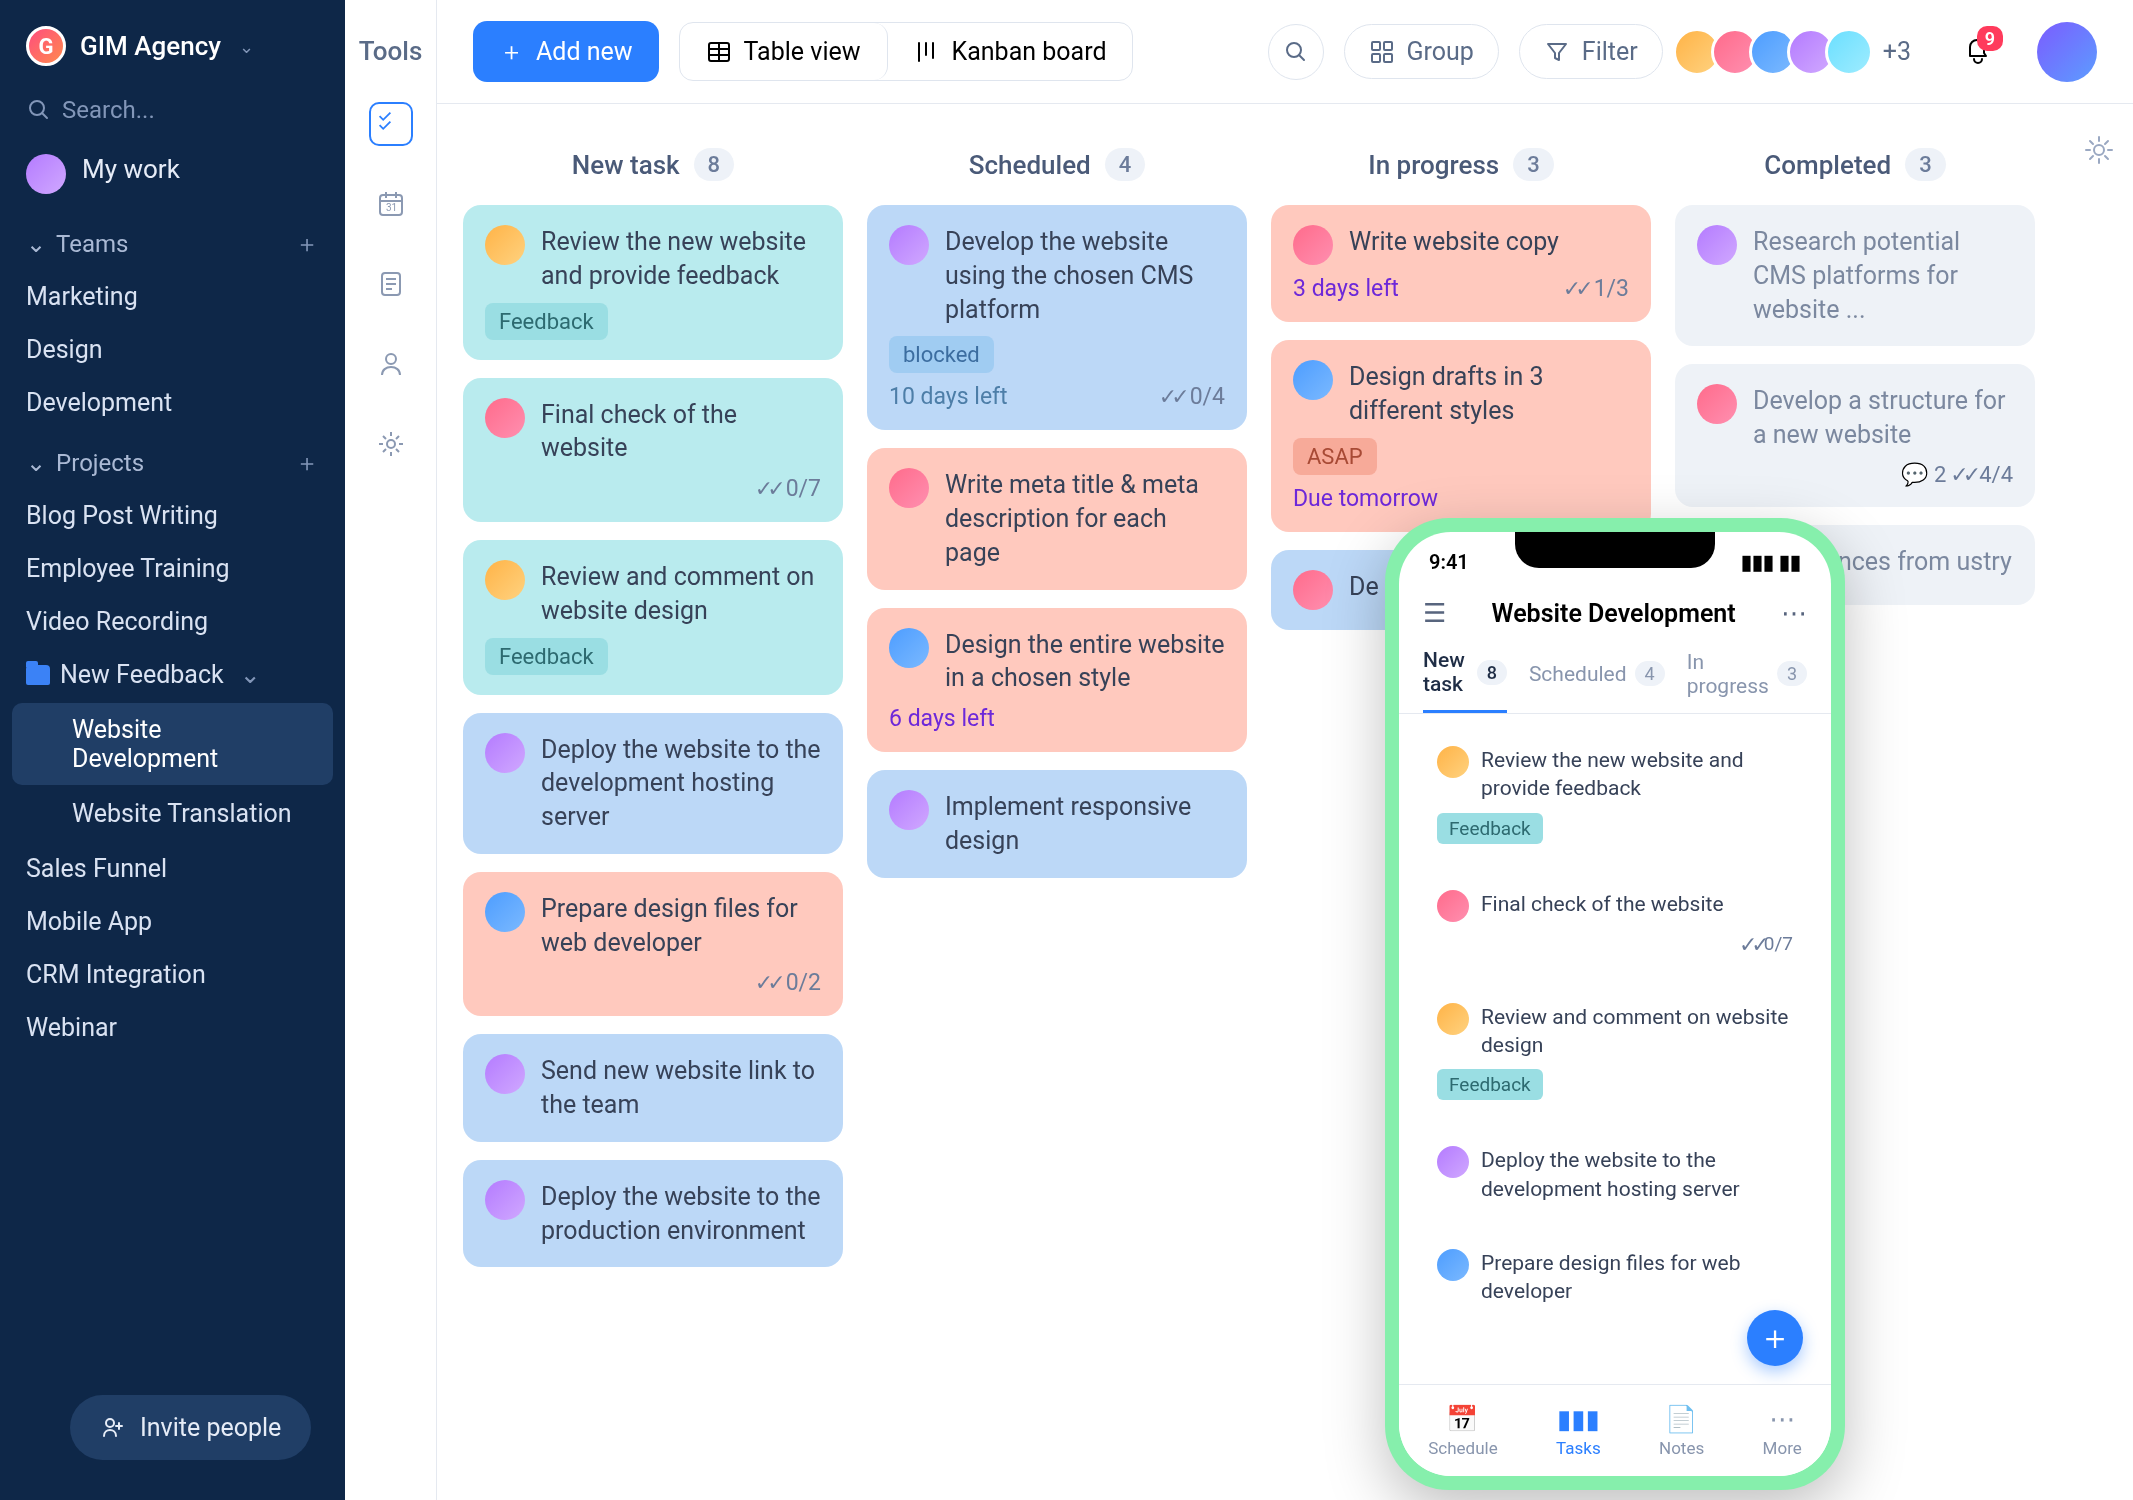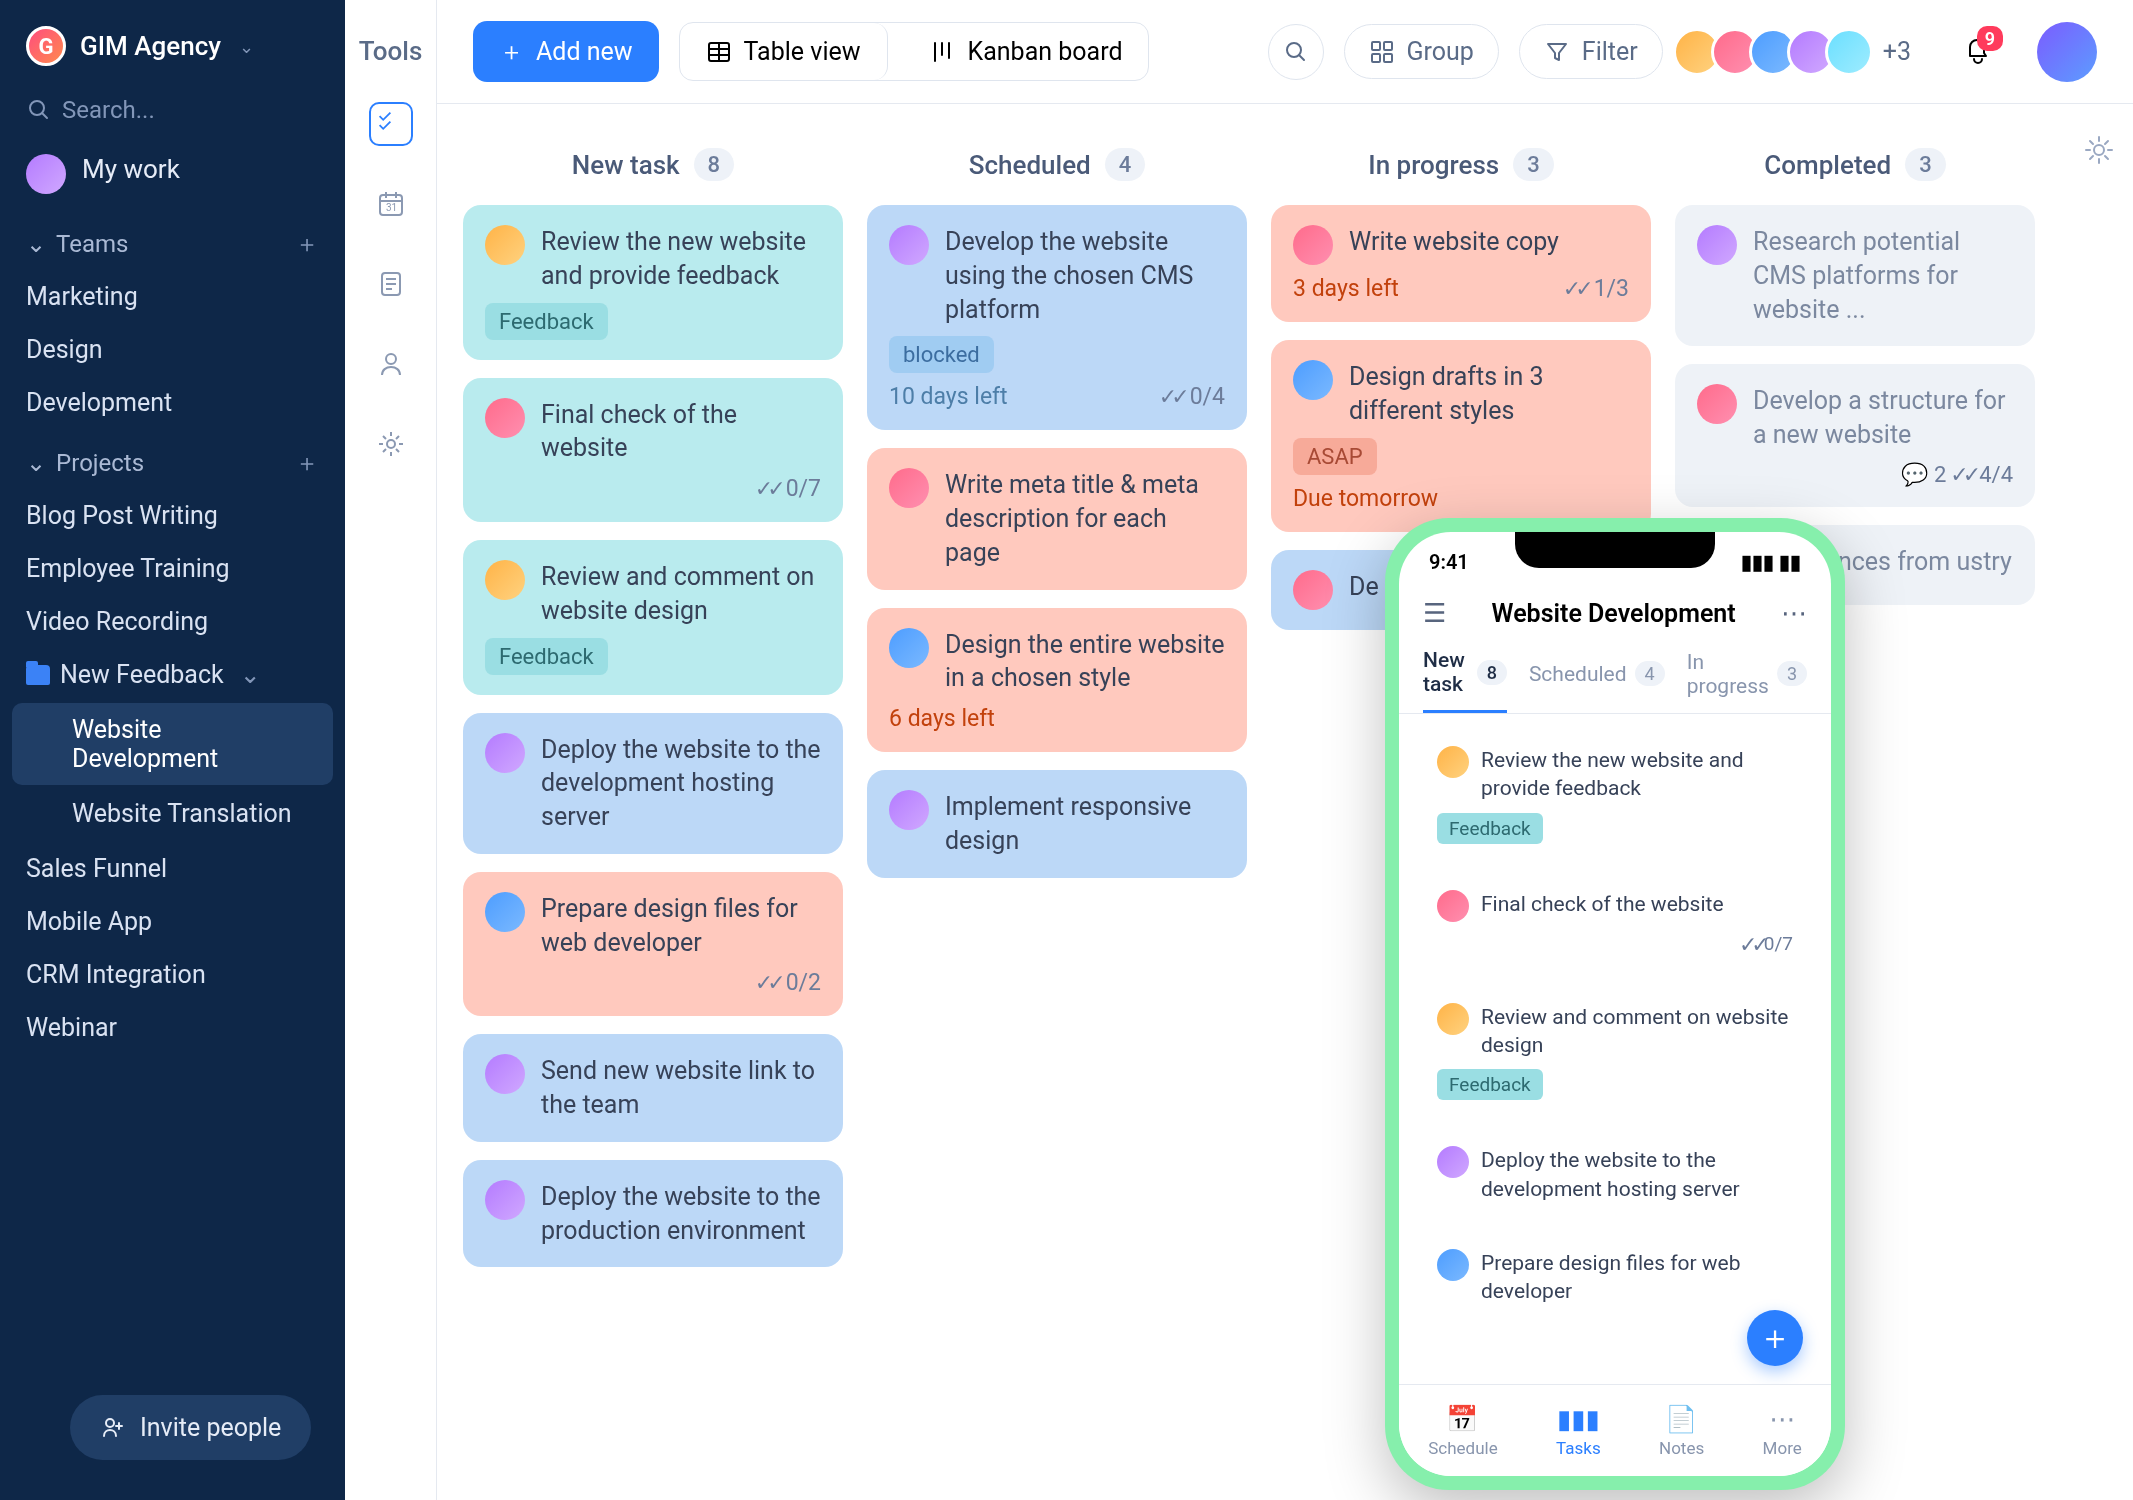--- a/index.html
+++ b/index.html
@@ -65,21 +65,21 @@
 .card .meta { display:flex; justify-content:space-between; align-items:center; font-size:22px; }
 .card.teal { background:#b9ebee; }
 .card.peach { background:#ffc9be; }
 .card.blue { background:#bcd8f7; }
 .card.grey { background:#eef2f7; }
 .tag { display:inline-block; padding:6px 14px; border-radius:8px; font-size:22px; }
 .tag.fb { background:#9adee3; color:#2d6a70; }
 .tag.blocked { background:#a0ccf2; color:#3c6da0; }
 .tag.asap { background:#f7aa99; color:#a84a35; }
 .due { color:#4d7ea8; font-size:23px; }
-.due.peach { color:#c2410c; }
+.due.peach { color:#6d28d9; }
 .check { display:flex; align-items:center; gap:6px; color:#6c7c9a; font-size:23px; }
 .card.grey .title { color:#7b889f; }
 .count-small { display:flex; gap:4px; color:#6c7c9a; font-size:22px; }
 
 
 .phone { position:absolute; left:1385px; top:518px; width:460px; height:972px; background:#86efac; border-radius:64px; padding:14px; box-shadow:0 20px 60px rgba(0,0,0,.25); }
 .phone-screen { width:100%; height:100%; background:#fff; border-radius:52px; overflow:hidden; position:relative; display:flex; flex-direction:column; }
 .notch { position:absolute; top:0; left:50%; transform:translateX(-50%); width:200px; height:36px; background:#000; border-radius:0 0 24px 24px; z-index:5; }
 .status-bar { display:flex; justify-content:space-between; align-items:center; padding:18px 30px 8px; font-size:20px; font-weight:600; }
 .p-head { display:flex; align-items:center; justify-content:space-between; padding:16px 24px 10px; }
@@ -202,21 +202,21 @@
         <path d="M15 3v4M15 23v4M27 15h-4M7 15H3M23 7l-3 3M10 20l-3 3M23 23l-3-3M10 10 7 7"></path>
       </svg>
     </div>
 </div>
 
 <div class="topbar">
   <div class="btn primary">
       <span>＋</span>
       <span>Add new</span>
     </div>
-  <div style="display:flex;gap:16px;border:1.5px solid #dfe5ee;border-radius:14px;overflow:hidden;">
+  <div style="display:flex;gap:0;border:1.5px solid #dfe5ee;border-radius:14px;overflow:hidden;">
     <div class="btn" style="border-right:1.5px solid #dfe5ee;">
       <svg class="ico">
           <rect x="3" y="4" width="20" height="18" rx="2"></rect>
           <path d="M3 10h20M3 16h20M13 4v18"></path>
         </svg>
       <span>Table view</span>
     </div>
     <div class="btn">
       <svg class="ico">
           <path d="M5 4v18M12 4v12M19 4v15"></path>

